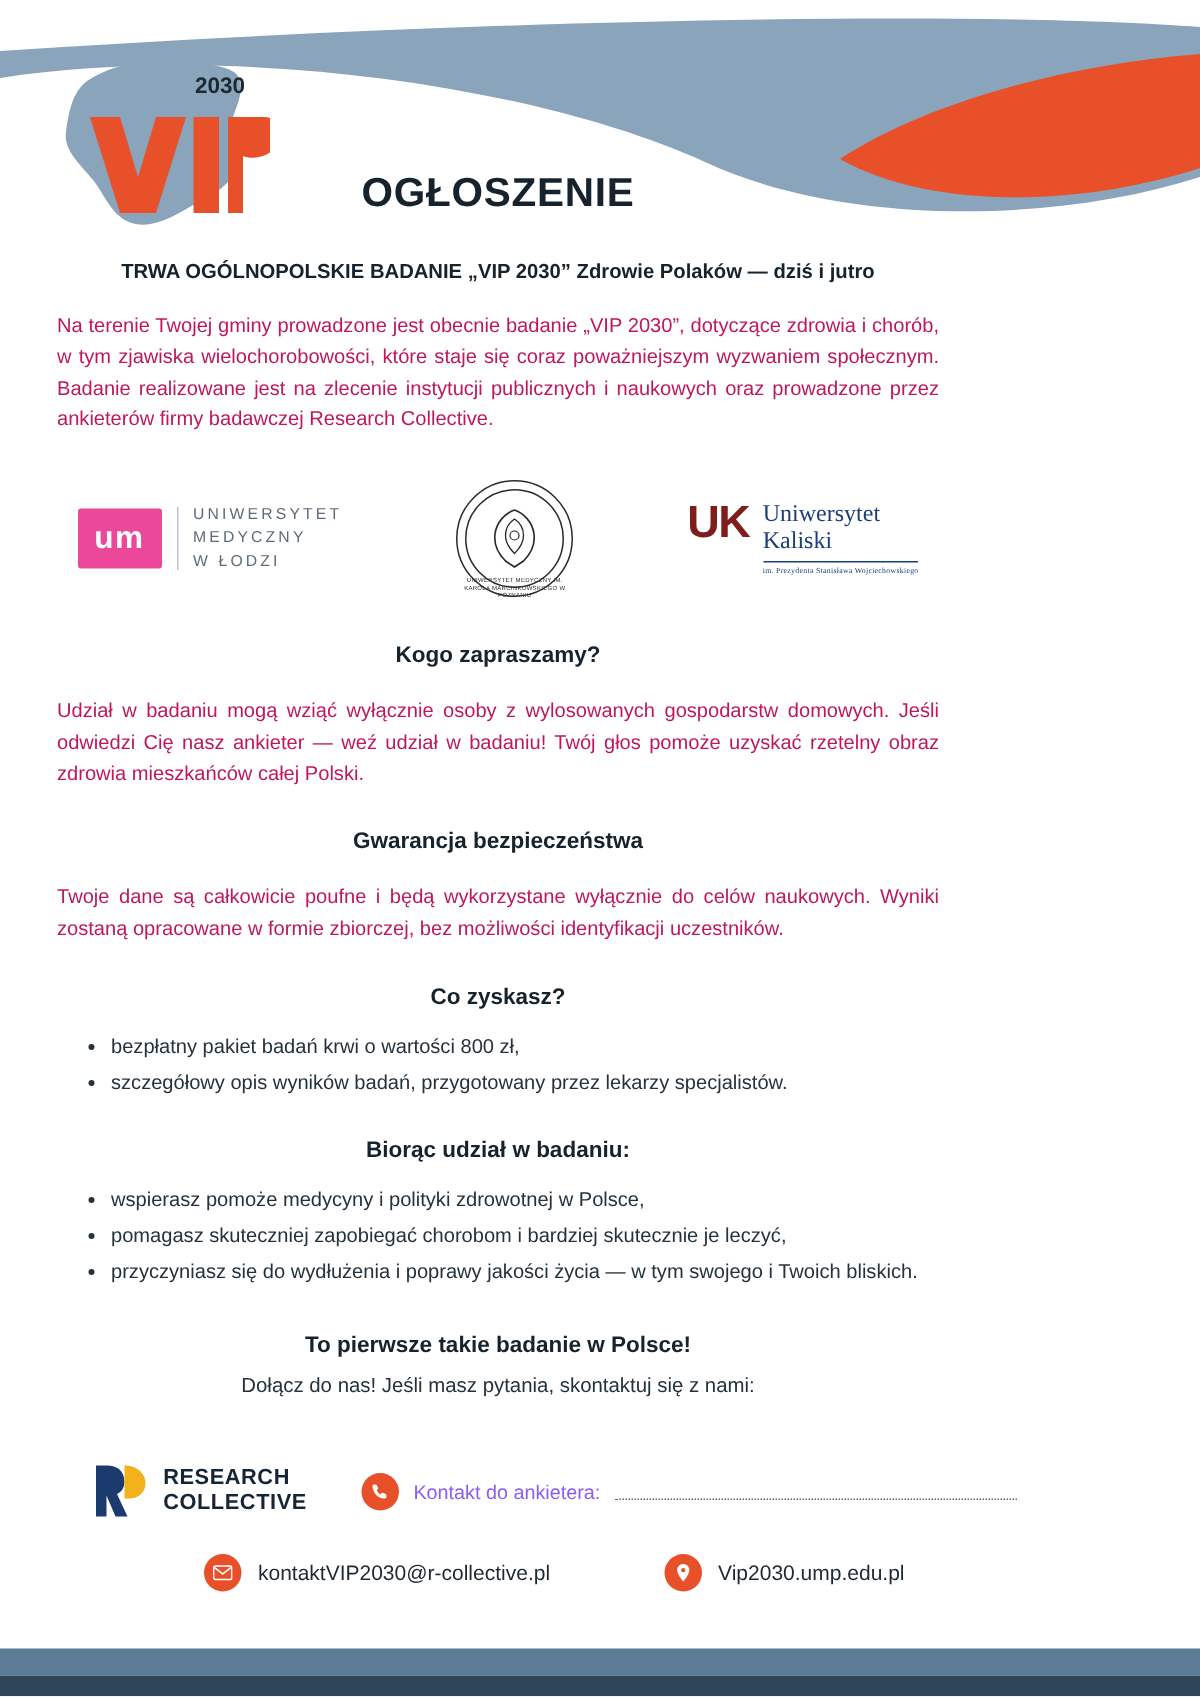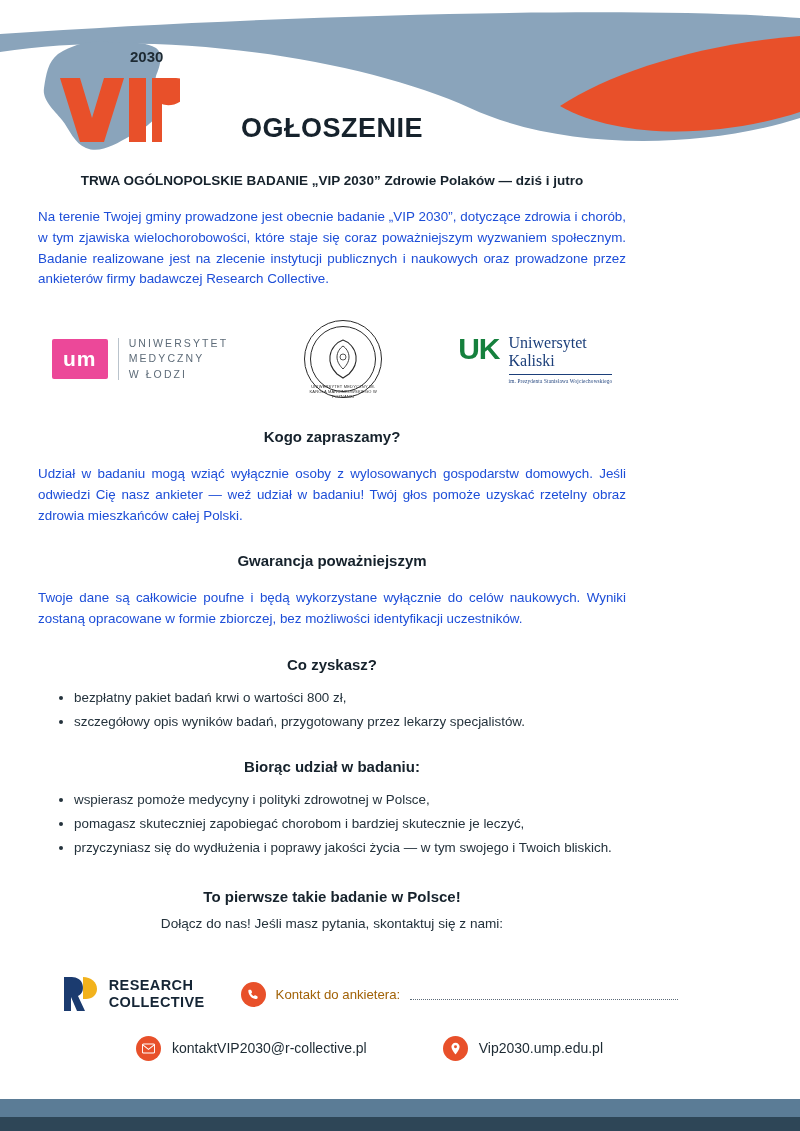--- a/index.html
+++ b/index.html
@@ -71,21 +71,21 @@
     font-size: 13.5px;
     font-weight: bold;
     color: #16222c;
     margin: 29px 0 0 0;
   }
   p.body {
     font-size: 13.4px;
     line-height: 1.55;
     text-align: justify;
     margin: 19px 0 0 0;
-    color: #1d4ed8;
+    color: #be185d;
   }
   h2.section {
     text-align: center;
     font-size: 15px;
     font-weight: bold;
     color: #16222c;
     margin: 26px 0 0 0;
   }
   ul.bullets {
     margin: 14px 0 0 0;
@@ -168,21 +168,21 @@
     font-size: 4px;
     color: #2a2a2a;
     letter-spacing: 0.2px;
   }
 
   
   .uk-wrap { display: flex; align-items: flex-start; gap: 9px; }
   .uk-mark {
     font-size: 30px;
     font-weight: bold;
-    color: #15803d;
+    color: #7f1d1d;
     line-height: 1;
     letter-spacing: -1px;
   }
   .uk-text-main {
     font-size: 16px;
     color: #1c3f7a;
     line-height: 1.12;
     font-family: "Liberation Serif", serif;
   }
   .uk-rule { height: 1px; background: #1c3f7a; margin: 4px 0 3px 0; }
@@ -222,21 +222,21 @@
     display: flex;
     align-items: center;
     gap: 10px;
   }
   .dots {
     border-bottom: 1.4px dotted #5d6b78;
     width: 268px;
     height: 11px;
     display: inline-block;
   }
-  .contact-label { font-size: 13.2px; color: #a16207; }
+  .contact-label { font-size: 13.2px; color: #8b5cf6; }
 
   .footer-row2 {
     display: flex;
     align-items: center;
     justify-content: center;
     gap: 76px;
     height: 46px;
   }
   .contact-item { display: flex; align-items: center; gap: 11px; }
   .contact-item .txt { font-size: 14px; color: #1d2a33; }
@@ -315,21 +315,21 @@
             <div class="uk-text-sub">im. Prezydenta Stanisława Wojciechowskiego</div>
           </div>
         </div>
       </div>
 
     </div>
 
     <h2 class="section">Kogo zapraszamy?</h2>
     <p class="body">Udział w badaniu mogą wziąć wyłącznie osoby z wylosowanych gospodarstw domowych. Jeśli odwiedzi Cię nasz ankieter — weź udział w badaniu! Twój głos pomoże uzyskać rzetelny obraz zdrowia mieszkańców całej Polski.</p>
 
-    <h2 class="section">Gwarancja poważniejszym</h2>
+    <h2 class="section">Gwarancja bezpieczeństwa</h2>
     <p class="body">Twoje dane są całkowicie poufne i będą wykorzystane wyłącznie do celów naukowych. Wyniki zostaną opracowane w formie zbiorczej, bez możliwości identyfikacji uczestników.</p>
 
     <h2 class="section">Co zyskasz?</h2>
     <ul class="bullets">
       <li>bezpłatny pakiet badań krwi o wartości 800 zł,</li>
       <li>szczegółowy opis wyników badań, przygotowany przez lekarzy specjalistów.</li>
     </ul>
 
     <h2 class="section">Biorąc udział w badaniu:</h2>
     <ul class="bullets">

